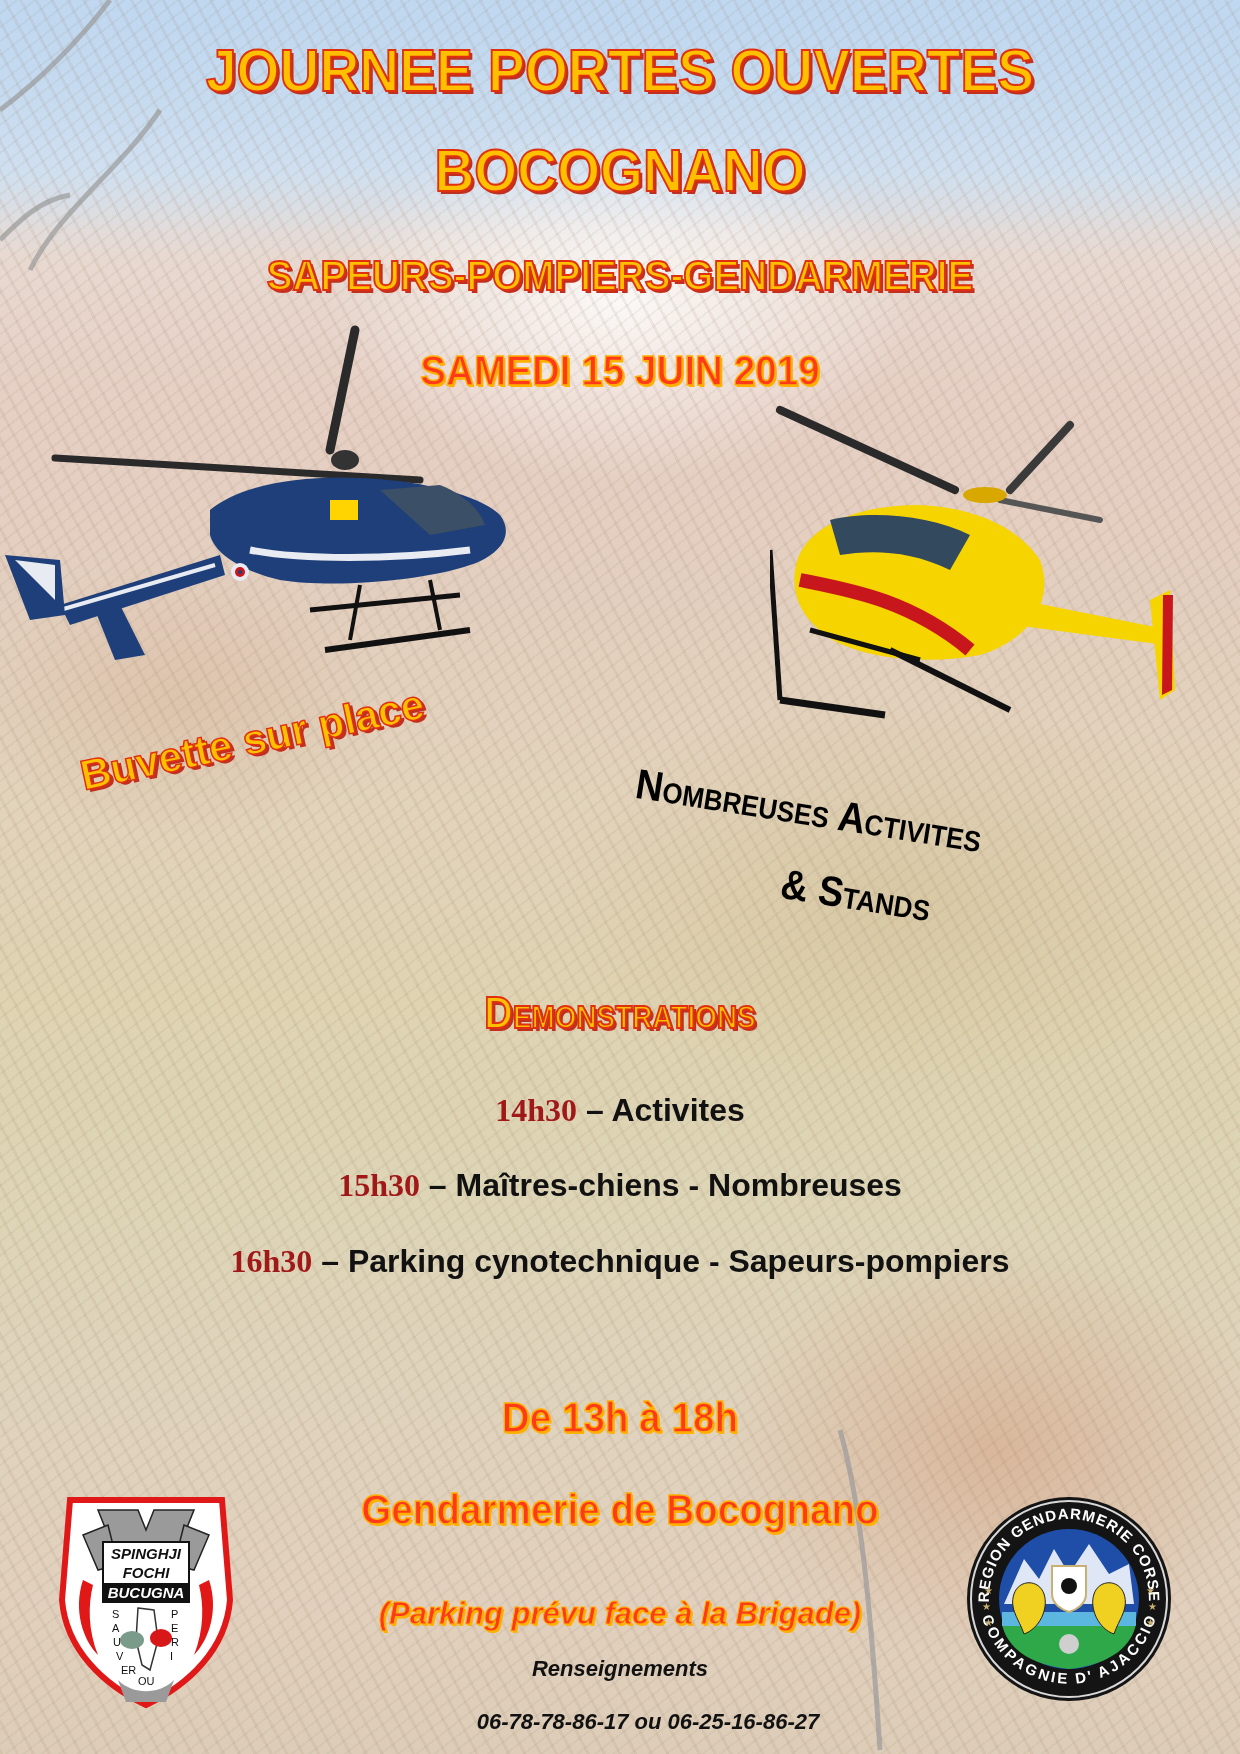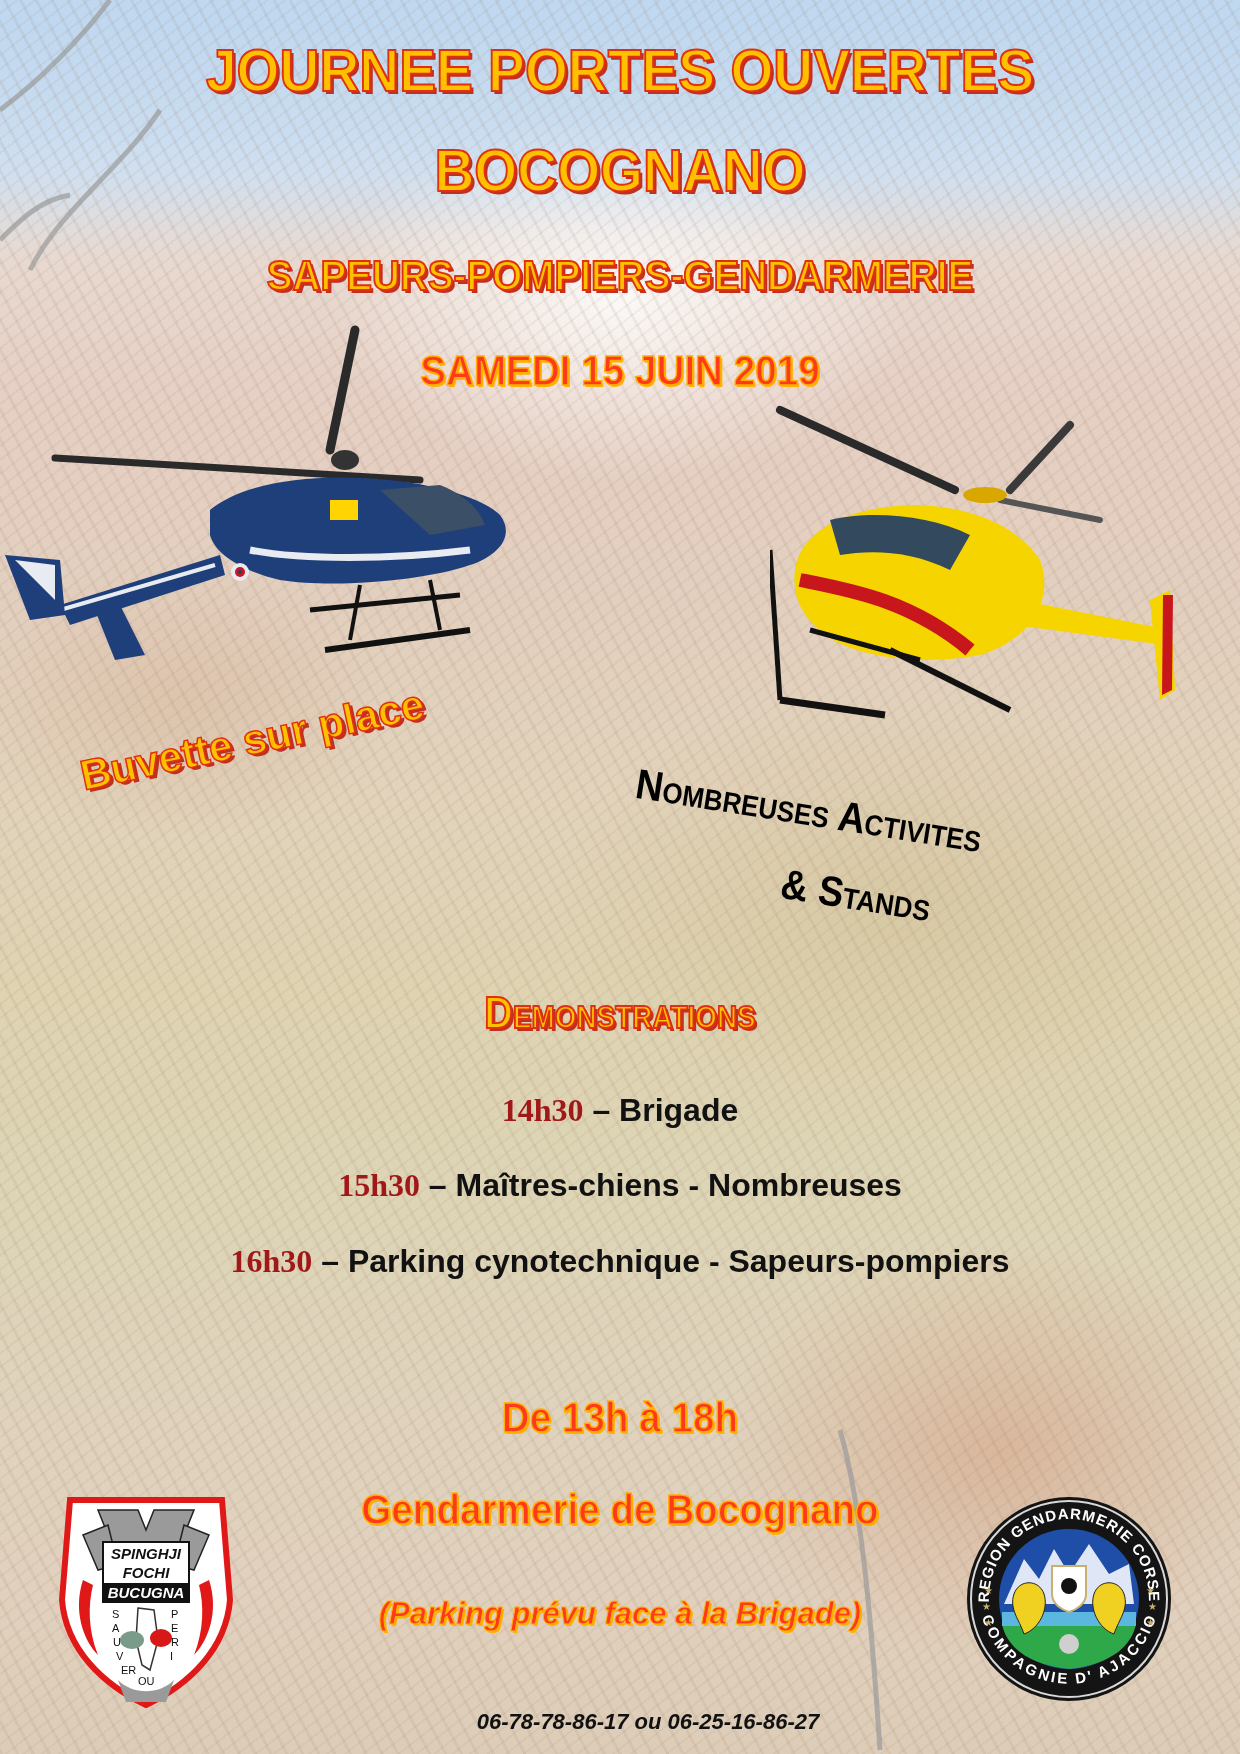--- a/index.html
+++ b/index.html
@@ -149,32 +149,33 @@
     <line x1="120" y1="250" x2="240" y2="310" stroke="#111" stroke-width="6"></line>
   </svg>
 
   <div class="buvette">Buvette sur place</div>
   <div class="activites">Nombreuses Activites</div>
   <div class="stands">&amp; Stands</div>
 
   <div class="t-orange demos">Demonstrations</div>
 
   <div class="sched s1">
-    <span class="time">14h30</span><span> – Brigade</span>
+    <span class="time">14h30</span><span> – Activites</span>
   </div>
   <div class="sched s2">
     <span class="time">15h30</span><span> – Maîtres-chiens - Nombreuses</span>
   </div>
   <div class="sched s3">
     <span class="time">16h30</span><span> – Parking cynotechnique - Sapeurs-pompiers</span>
   </div>
 
   <div class="t-red hours">De 13h à 18h</div>
   <div class="t-red place">Gendarmerie de Bocognano</div>
   <div class="parking">(Parking prévu face à la Brigade)</div>
+  <div class="info">Renseignements</div>
   <div class="phones">06-78-78-86-17 ou 06-25-16-86-27</div>
 
   <svg class="logo" style="left:58px;top:1490px" width="176" height="220" viewBox="0 0 176 220">
     <path d="M12 10 L 164 10 L 172 110 C 168 160, 130 195, 88 215 C 46 195, 8 160, 4 110 Z" fill="#ffffff" stroke="#e01818" stroke-width="6"></path>
     <path d="M40 20 L 80 20 L 88 40 L 96 20 L 136 20 L 120 60 L 56 60 Z" fill="#9a9a9a" stroke="#222" stroke-width="1.5"></path>
     <path d="M25 45 L 50 35 L 60 75 L 40 80 Z" fill="#9a9a9a" stroke="#222" stroke-width="1.5"></path>
     <path d="M151 45 L 126 35 L 116 75 L 136 80 Z" fill="#9a9a9a" stroke="#222" stroke-width="1.5"></path>
     <path d="M25 90 C 15 120, 25 150, 40 165 C 30 140, 30 115, 35 95 Z" fill="#e01818"></path>
     <path d="M151 90 C 161 120, 151 150, 136 165 C 146 140, 146 115, 141 95 Z" fill="#e01818"></path>
     <rect x="45" y="52" width="86" height="60" fill="#ffffff" stroke="#111" stroke-width="2"></rect>

